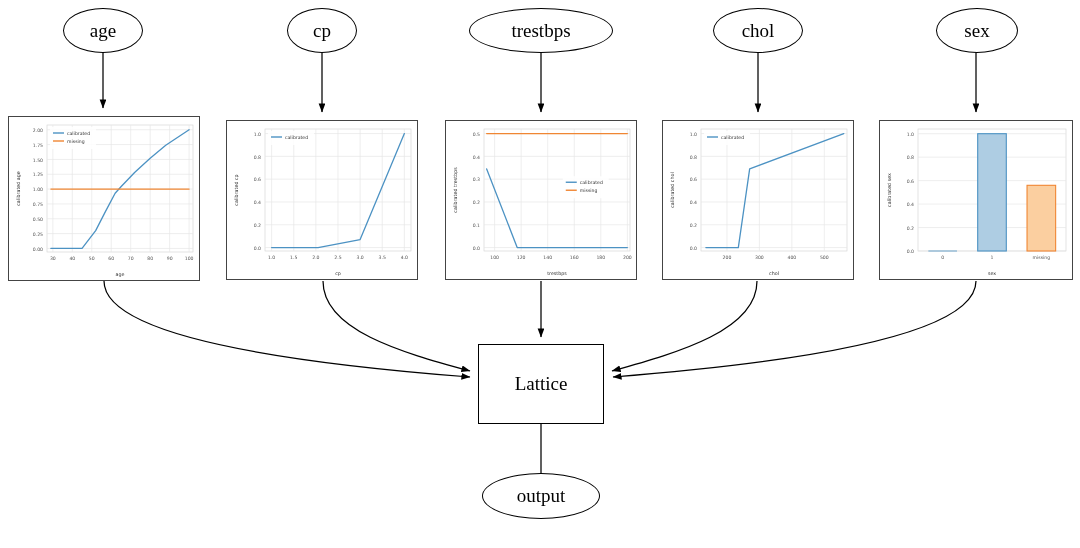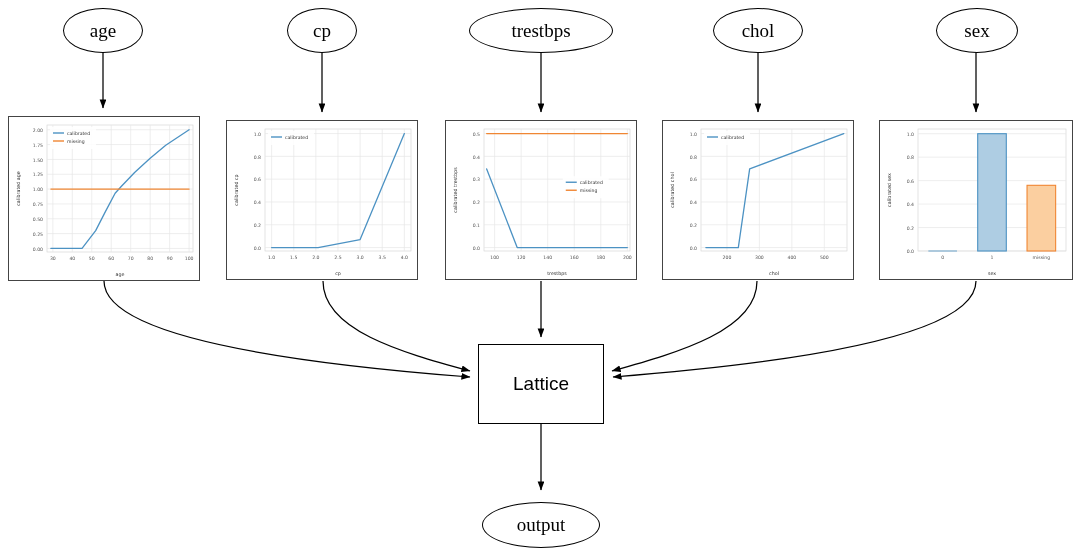--- a/index.html
+++ b/index.html
@@ -21,21 +21,21 @@
     font-family:"Liberation Serif", serif;
     font-size:19px;
     color:#000;
     box-sizing:border-box;
   }
   .box-node{
     position:absolute;
     display:flex;align-items:center;justify-content:center;
     border:1.3px solid #000;
     background:#fff;
-    font-family:Liberation Sans, sans-serif;
+    font-family:Liberation Serif, serif;
     font-size:19px;
     color:#000;
     box-sizing:border-box;
   }
 
   
   .plot-panel{
     position:absolute;
     border:1.3px solid #444;
     background:#ffffff;
@@ -281,17 +281,17 @@
         <line x1="48.36000000000001" y1="130" x2="76.97333333333334" y2="130" stroke="#4c92c3" stroke-width="0.8"></line>
         <rect x="97.69333333333333" y="12.692307692307708" width="28.613333333333333" height="117.30769230769229" fill="#aecde3" stroke="#4c92c3" stroke-width="1.1"></rect>
         <rect x="147.02666666666664" y="64.30769230769229" width="28.613333333333333" height="65.69230769230771" fill="#fbcfa0" stroke="#f08633" stroke-width="1.1"></rect>
       </svg>
   </div>
 
   <div class="box-node" style="left:478px;top:344px;width:126px;height:80px;">
     <span>Lattice</span>
   </div>
 
-  <div class="ellipse-node" style="left:482px;top:502px;width:118px;height:46px;">
+  <div class="ellipse-node" style="left:482px;top:473px;width:118px;height:46px;">
     <span>output</span>
   </div>
 
 </div>
 
 </body></html>

